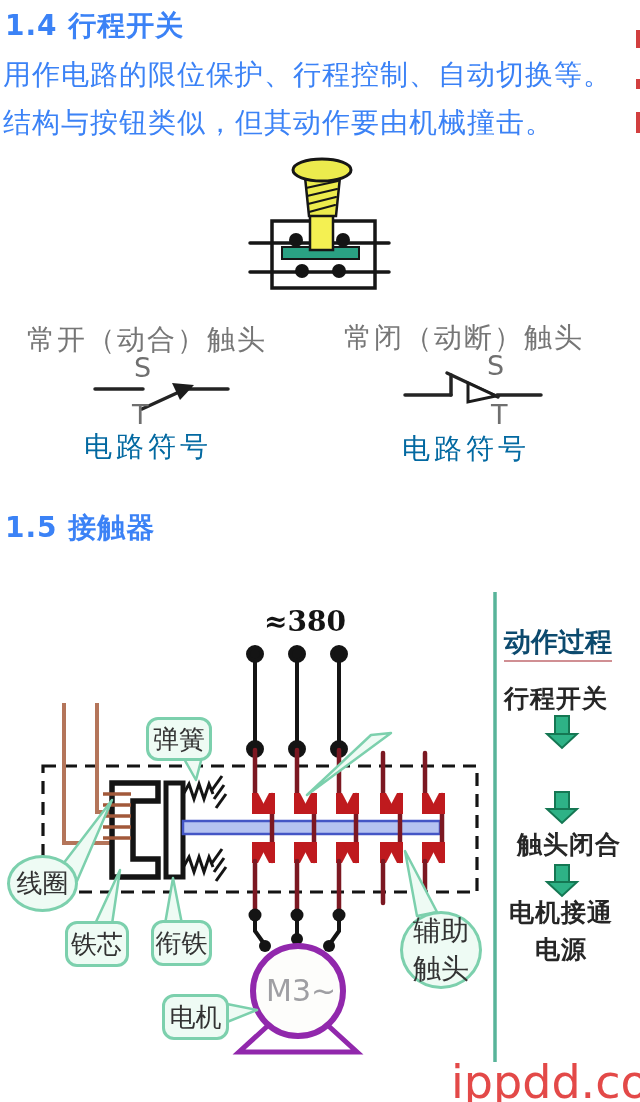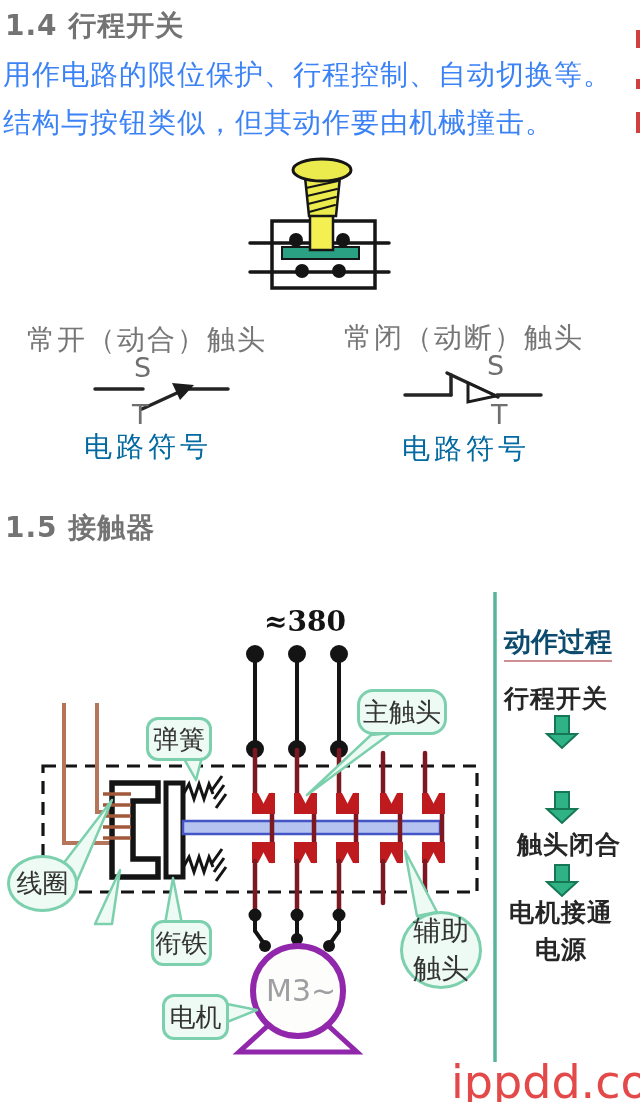--- a/index.html
+++ b/index.html
@@ -1,21 +1,21 @@
 <!DOCTYPE html>
 <html><head>
 <meta charset="utf-8">
 <style>
   html,body{margin:0;padding:0;}
   body{width:640px;height:1102px;background:#ffffff;position:relative;overflow:hidden;
        font-family:"DejaVu Sans",sans-serif;}
   .page{position:absolute;left:0;top:0;width:640px;height:1102px;}
   svg.art{position:absolute;left:0;top:0;z-index:1;}
   .t{position:absolute;z-index:2;white-space:nowrap;line-height:1.15;}
-  .h{font-size:28px;font-weight:700;color:#737373;letter-spacing:1px;}
+  .h{font-size:28px;font-weight:700;color:#3b82f6;letter-spacing:1px;}
   .body-line{font-size:28px;color:#3b82f6;letter-spacing:1px;font-family:Liberation Serif, serif;}
   .sym-title{font-size:28px;color:#767676;letter-spacing:2px;}
   .sym-letter{font-size:27px;color:#6f6f6f;}
   .sym-caption{font-size:28px;color:#0369a1;letter-spacing:4px;}
   .v380{font-size:28px;font-weight:700;color:#141414;font-family:"DejaVu Serif",serif;}
   .bubble{position:absolute;z-index:2;background:#eefbf4;border:3px solid #7cd0ad;
           border-radius:12px;display:flex;align-items:center;justify-content:center;
           color:#333333;font-size:26px;font-weight:500;box-sizing:border-box;}
   .bubble.round{border-radius:50%;}
   .bubble .two-line{text-align:center;font-size:28px;line-height:1.35;white-space:nowrap;}
@@ -235,25 +235,25 @@
 <div class="t sym-letter" style="left:487px;top:350px;">S</div>
 <div class="t sym-letter" style="left:491px;top:399px;">T</div>
 <div class="t sym-caption" style="left:402px;top:433px;">电路符号</div>
 
 <div class="t h" style="left:5px;top:512px;">1.5  接触器</div>
 <div class="t v380" style="left:264px;top:606px;">≈380</div>
 
 <div class="bubble" style="left:146px;top:717px;width:66px;height:44px;">
   <span>弹簧</span>
 </div>
-<div class="bubble" style="left:357px;top:689px;width:90px;height:46px;border-radius:16px;">
-  <span>主触头</span>
-</div>
 <div class="bubble round" style="left:7px;top:855px;width:71px;height:57px;">
   <span>线圈</span>
+</div>
+<div class="bubble" style="left:65px;top:921px;width:64px;height:46px;">
+  <span>铁芯</span>
 </div>
 <div class="bubble" style="left:151px;top:920px;width:61px;height:46px;">
   <span>衔铁</span>
 </div>
 <div class="bubble round" style="left:400px;top:911px;width:82px;height:78px;">
   <div class="two-line">
     <div>辅助</div>
     <div>触头</div>
   </div>
 </div>

